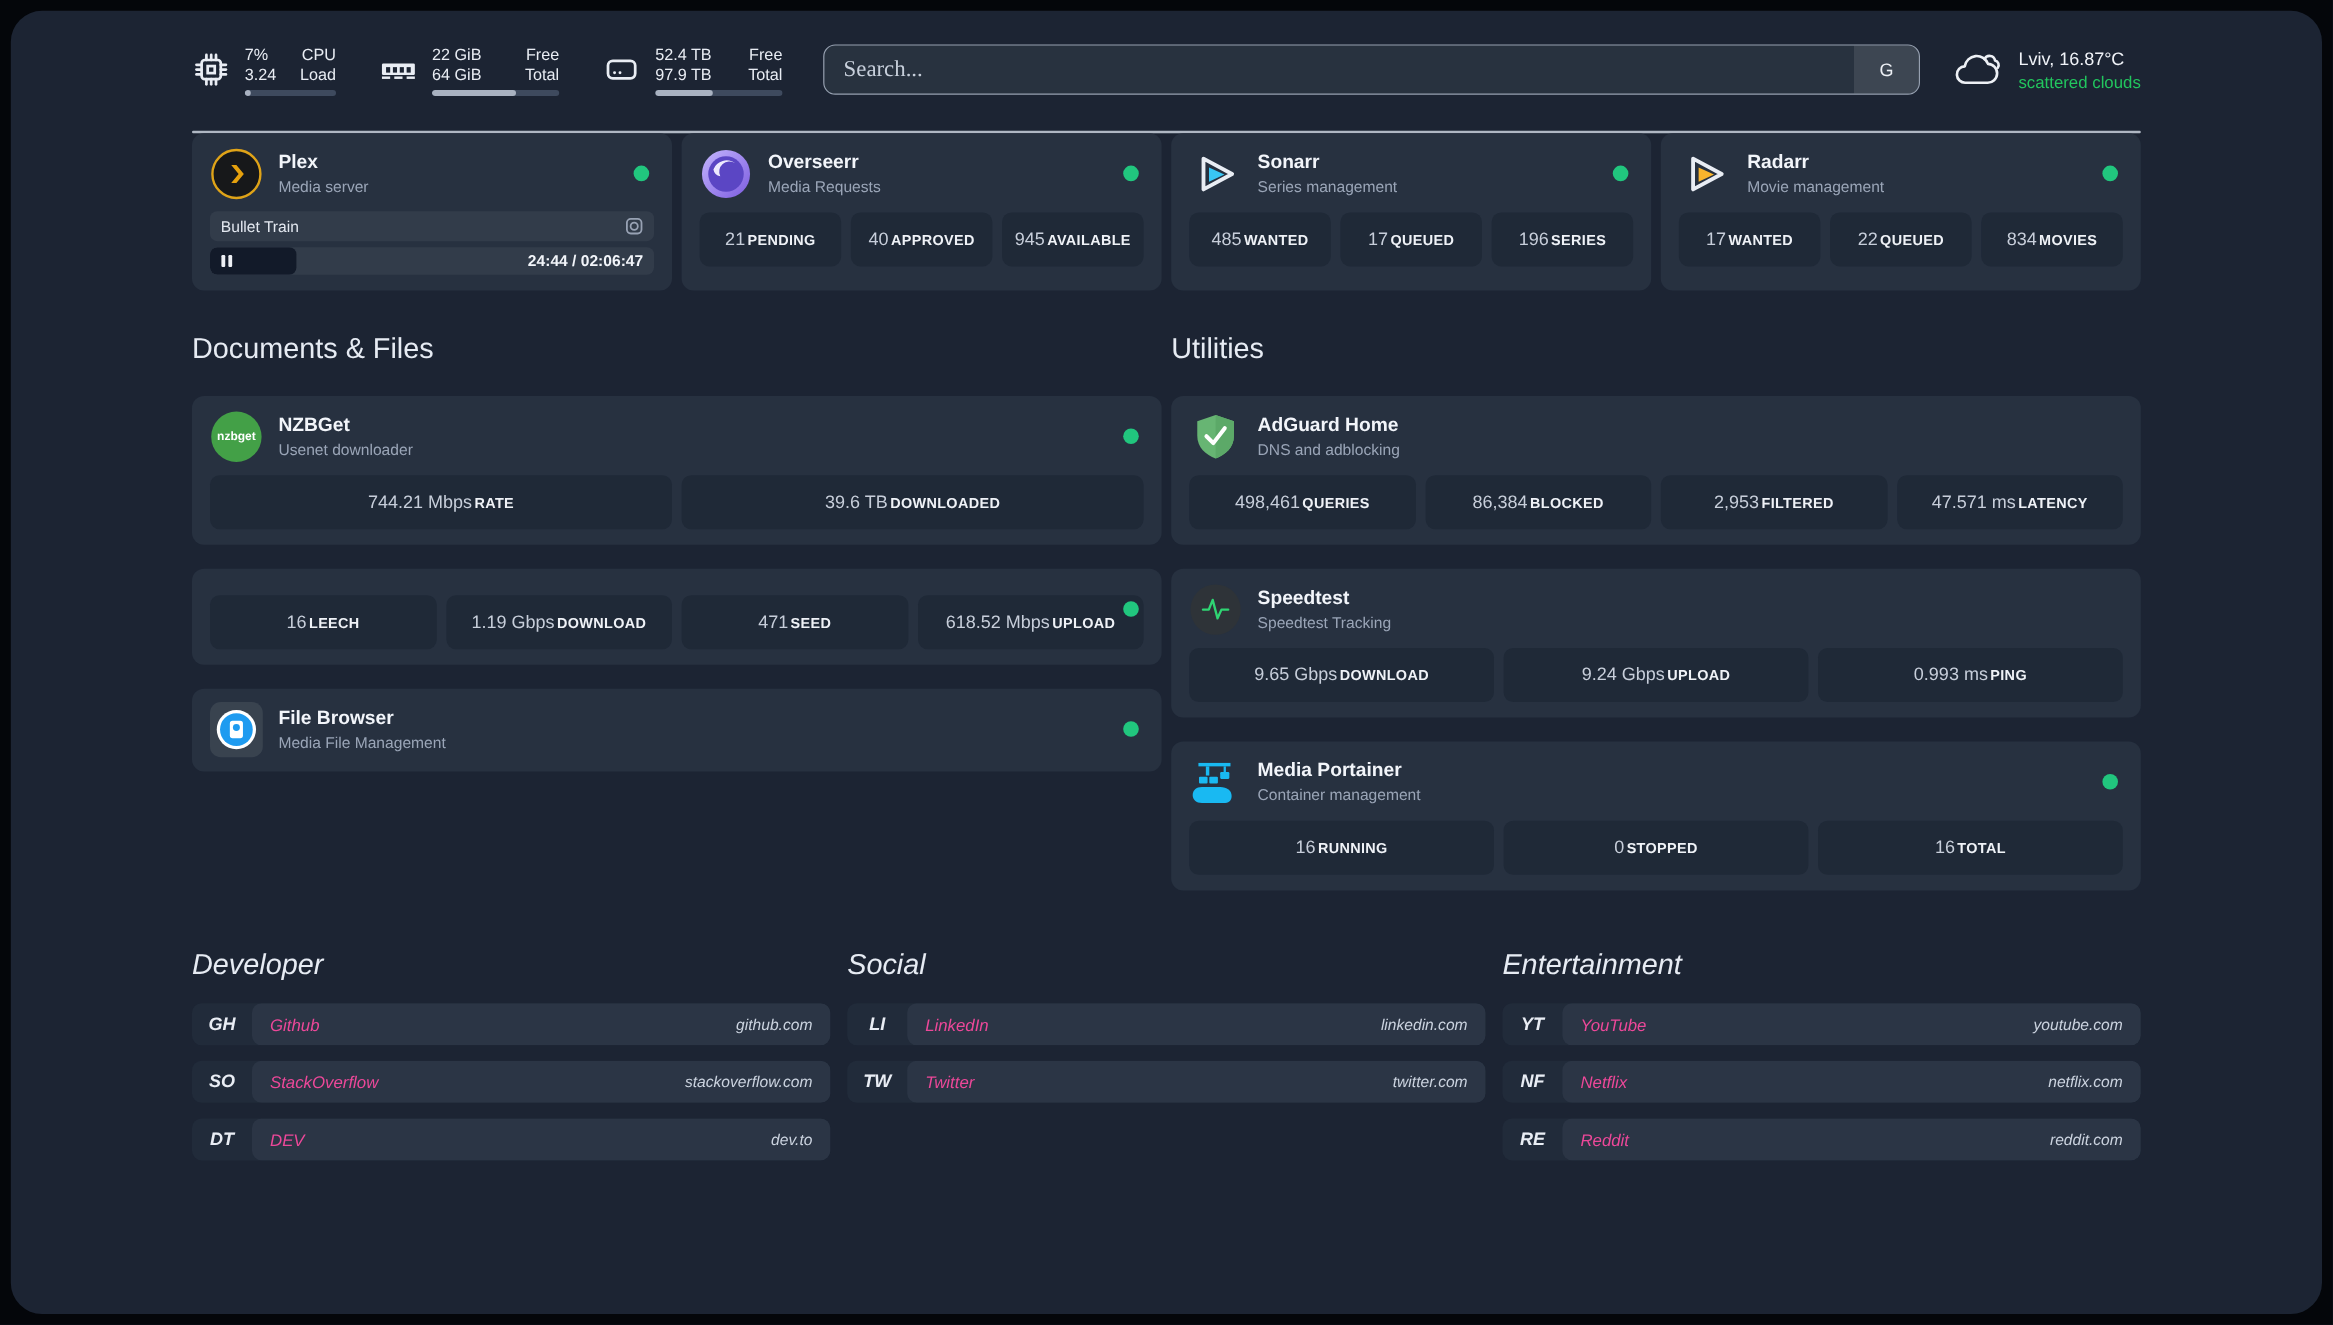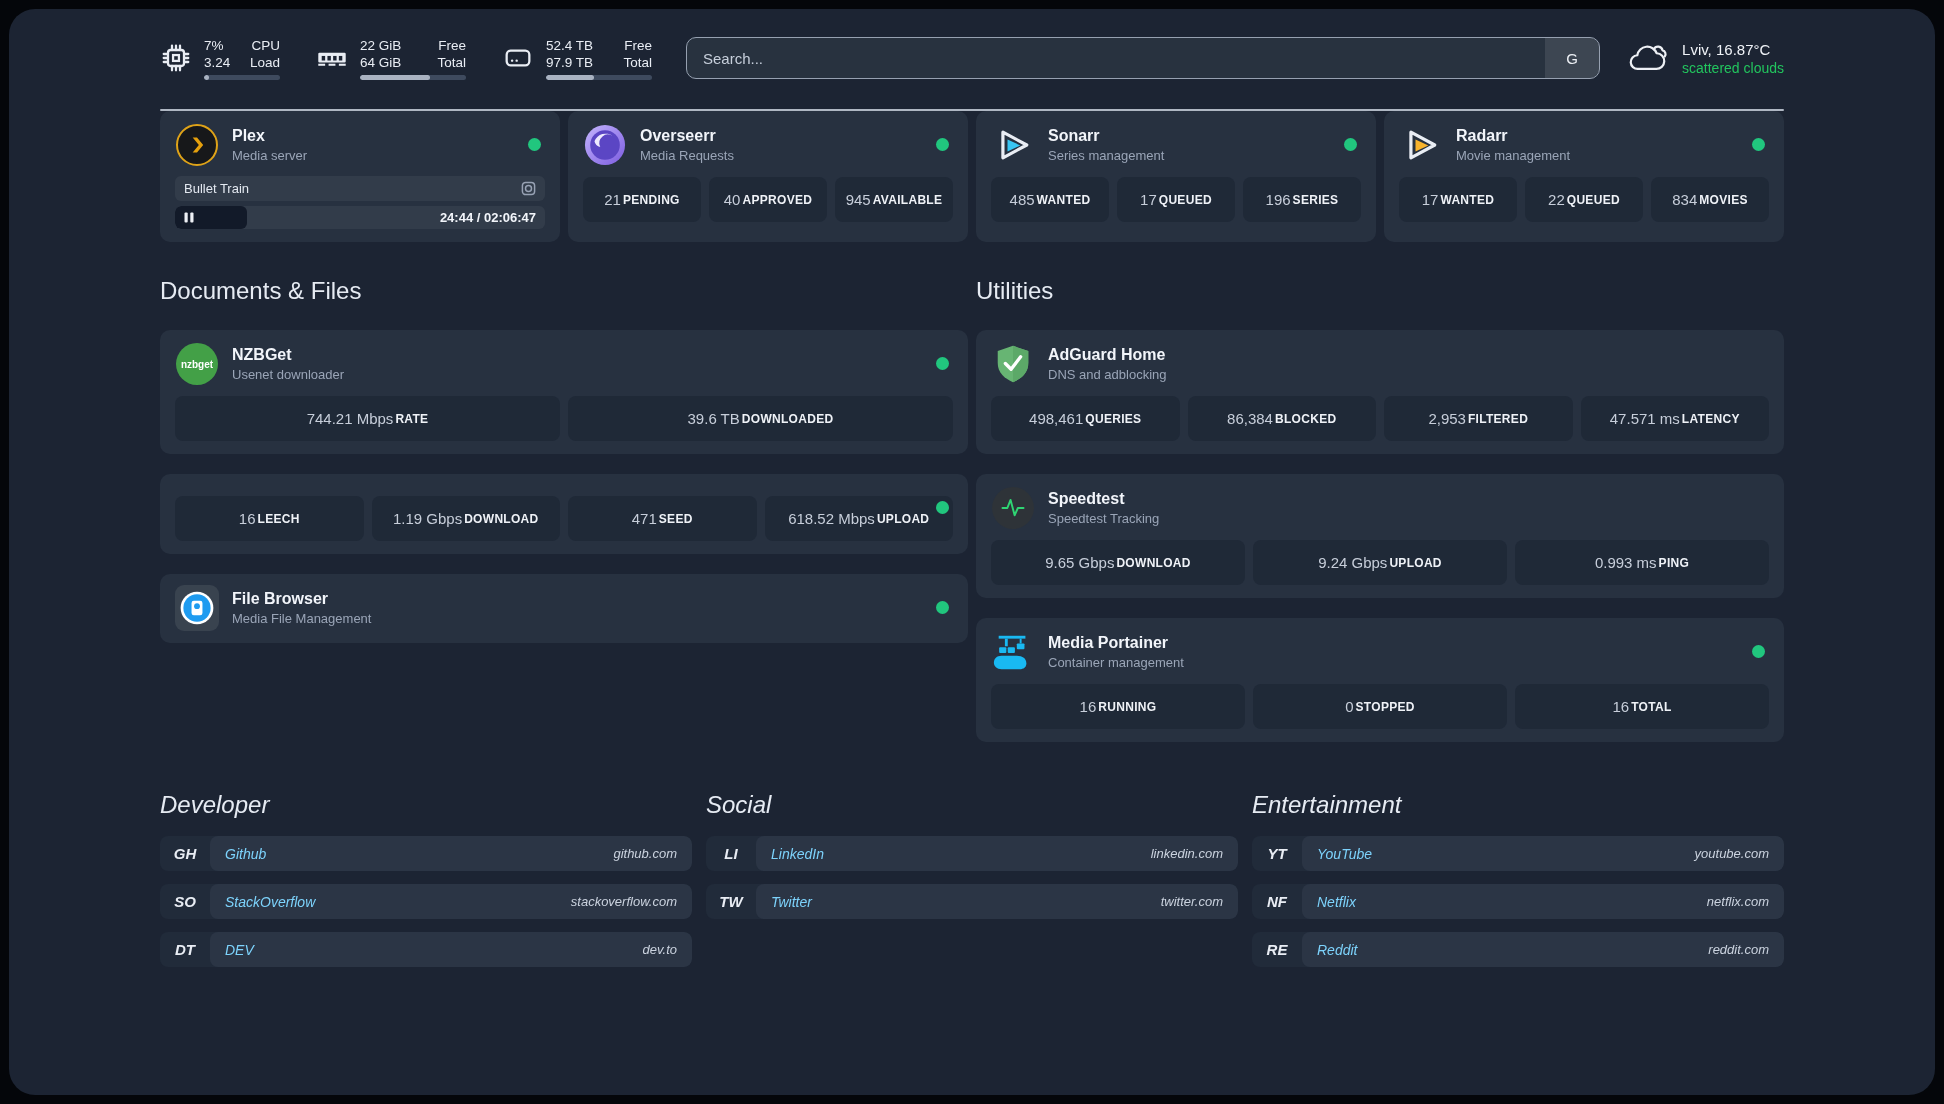--- a/index.html
+++ b/index.html
@@ -21,21 +21,21 @@
   .stat svg { width:32px; height:32px; flex:0 0 auto; }
   .stat-body { display:flex; flex-direction:column; min-width:76px; }
   .stat.wide .stat-body { min-width:106px; }
   .stat-row { display:flex; justify-content:space-between; gap:16px; font-size:13.5px; color:#E9EDF4; line-height:17px; }
   .stat-bar { height:5px; border-radius:2.5px; background:#3E4A5E; margin-top:4px; overflow:hidden; }
   .stat-fill { height:100%; background:#A9B2C1; border-radius:2.5px; }
 
   .search { flex:1; margin:0 26px 0 34px; height:42px; border:1.5px solid #96A0B0; border-radius:10px;
     background:#28323F; display:flex; align-items:stretch; overflow:hidden; }
   .search input { flex:1; border:0; outline:0; background:transparent; padding:0 16px; color:#0ea5e9;
-    font-size:15px; font-family:Liberation Sans, sans-serif; }
+    font-size:19px; font-family:Liberation Serif, serif; }
   .search input::placeholder { color:#C7CFDB; }
   .g-btn { width:54px; background:rgba(255,255,255,.10); display:flex; align-items:center; justify-content:center;
     font-size:15px; color:#EDF0F5; border:0; cursor:pointer; font-family:inherit; }
 
   .weather { display:flex; align-items:center; gap:14px; }
   .weather svg { width:42px; height:36px; }
   .weather-line1 { font-size:15px; color:#F0F3F8; line-height:19px; }
   .weather-line2 { font-size:14px; color:#22c55e; line-height:18px; }
 
   .divider { height:2px; background:#C9D1DD; opacity:.85; margin-top:26px; border-radius:1px; }
@@ -75,21 +75,21 @@
 
   
   .bottom-grid { display:grid; grid-template-columns:repeat(3,1fr); gap:14px; margin-top:48px;font-style:italic; }
   .bm-title { margin-bottom:16px; }
   .link-row { display:flex; align-items:stretch; height:35px; border-radius:8px; background:#212B3A;
     margin-bottom:13px; overflow:hidden; cursor:pointer; }
   .link-abbr { width:50px; display:flex; align-items:center; justify-content:center; font-size:15px;
     font-weight:600; color:#E9EDF4; }
   .link-main { flex:1; background:#2B3545; border-radius:8px; display:flex; align-items:center;
     justify-content:space-between; padding:0 15px; }
-  .link-name { font-size:14px; color:#7dd3fc; font-weight:500; }
+  .link-name { font-size:14px; color:#ec4899; font-weight:500; }
   .link-url { font-size:13px; color:#CBD3DF; }
 
   
   .plex-circle { width:42px; height:42px; border-radius:50%; background:#17181A; border:2px solid #DFA318;
     display:flex; align-items:center; justify-content:center; }
   .qb-circle { width:42px; height:42px; border-radius:50%; border:2.5px solid #8FB9E4; color:#fff;
     background:radial-gradient(circle at 35% 30%, #6EA8DC, #3D6FAE); font-weight:700; font-size:16px;
     display:flex; align-items:center; justify-content:center; }
   .nzb-circle { width:42px; height:42px; border-radius:50%; background:#43A047; color:#fff; font-weight:700;
     font-size:10px; display:flex; align-items:center; justify-content:center; }

